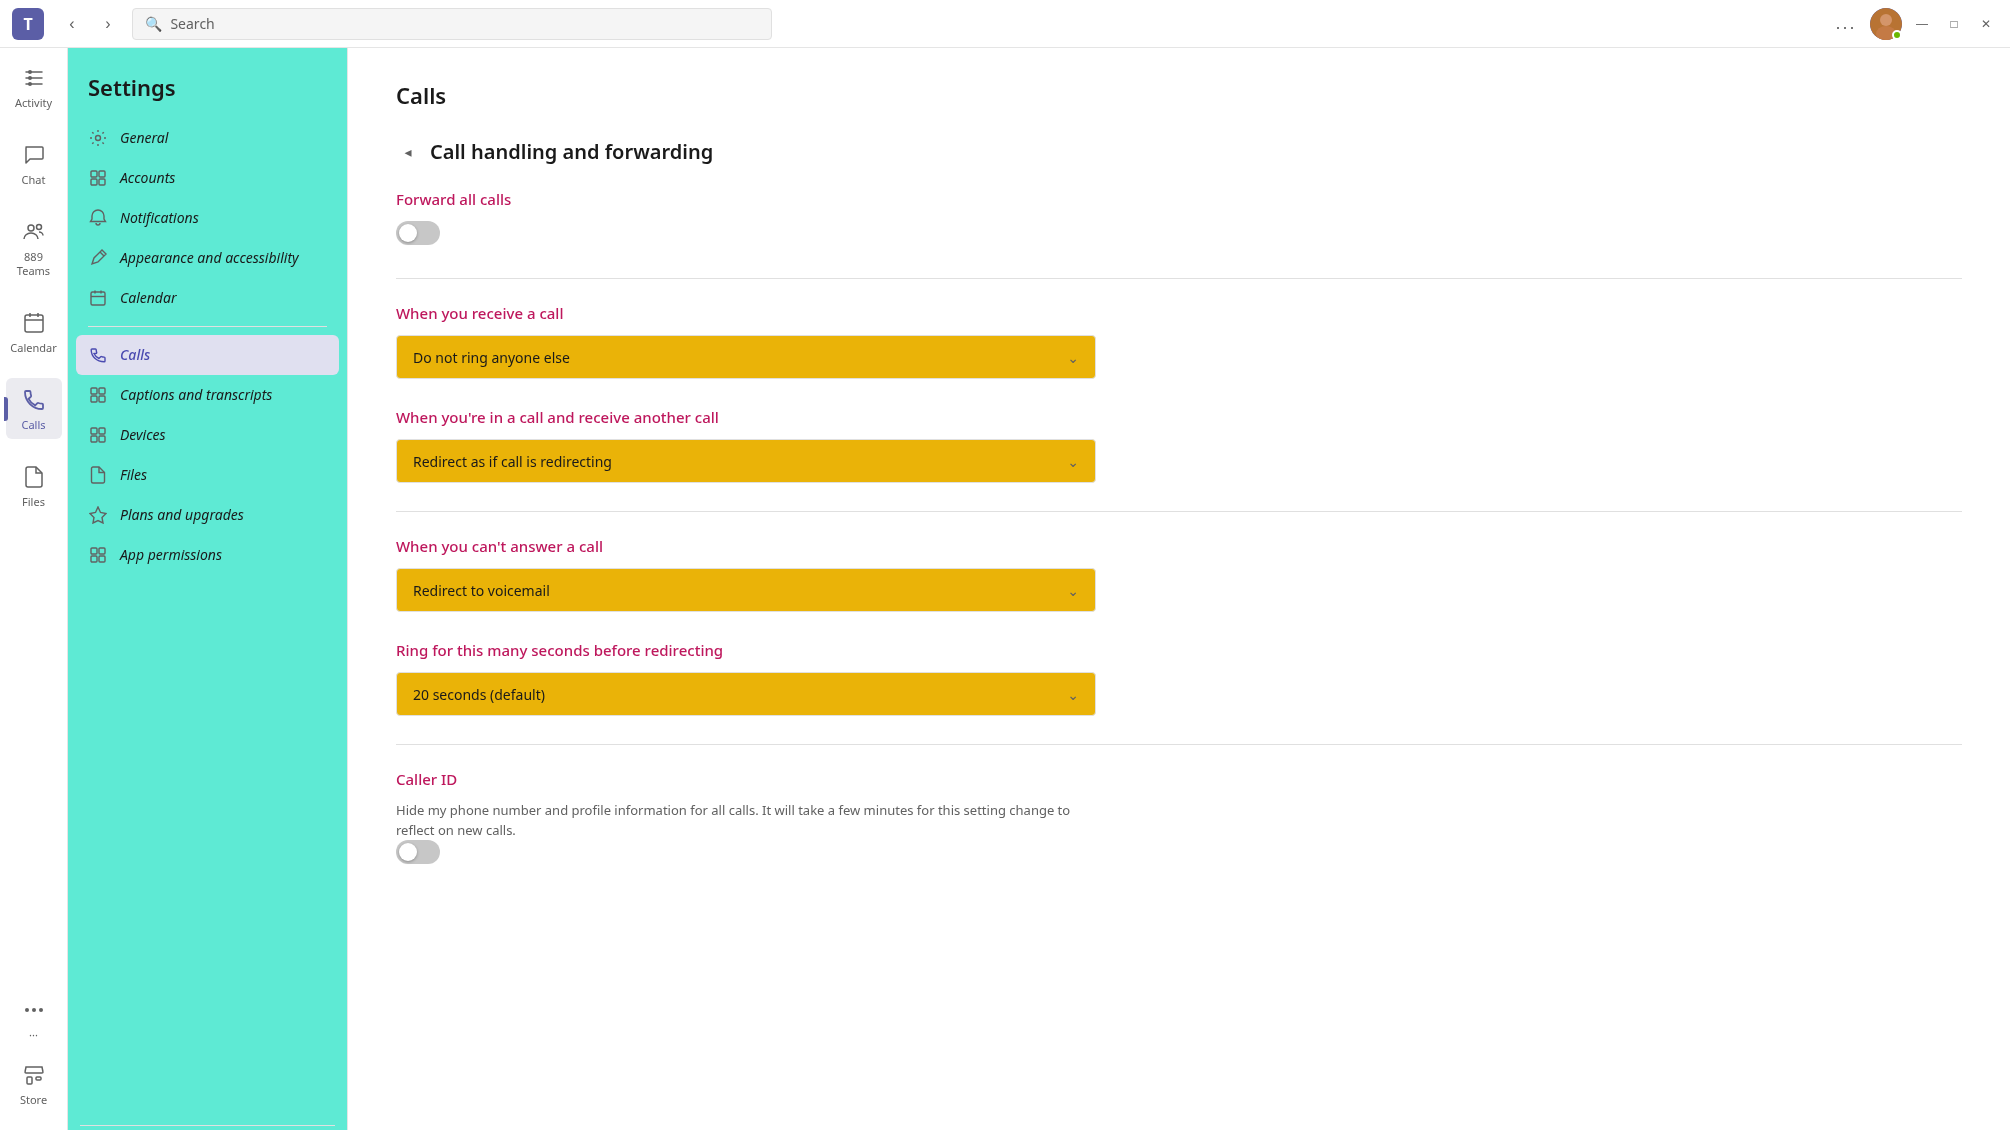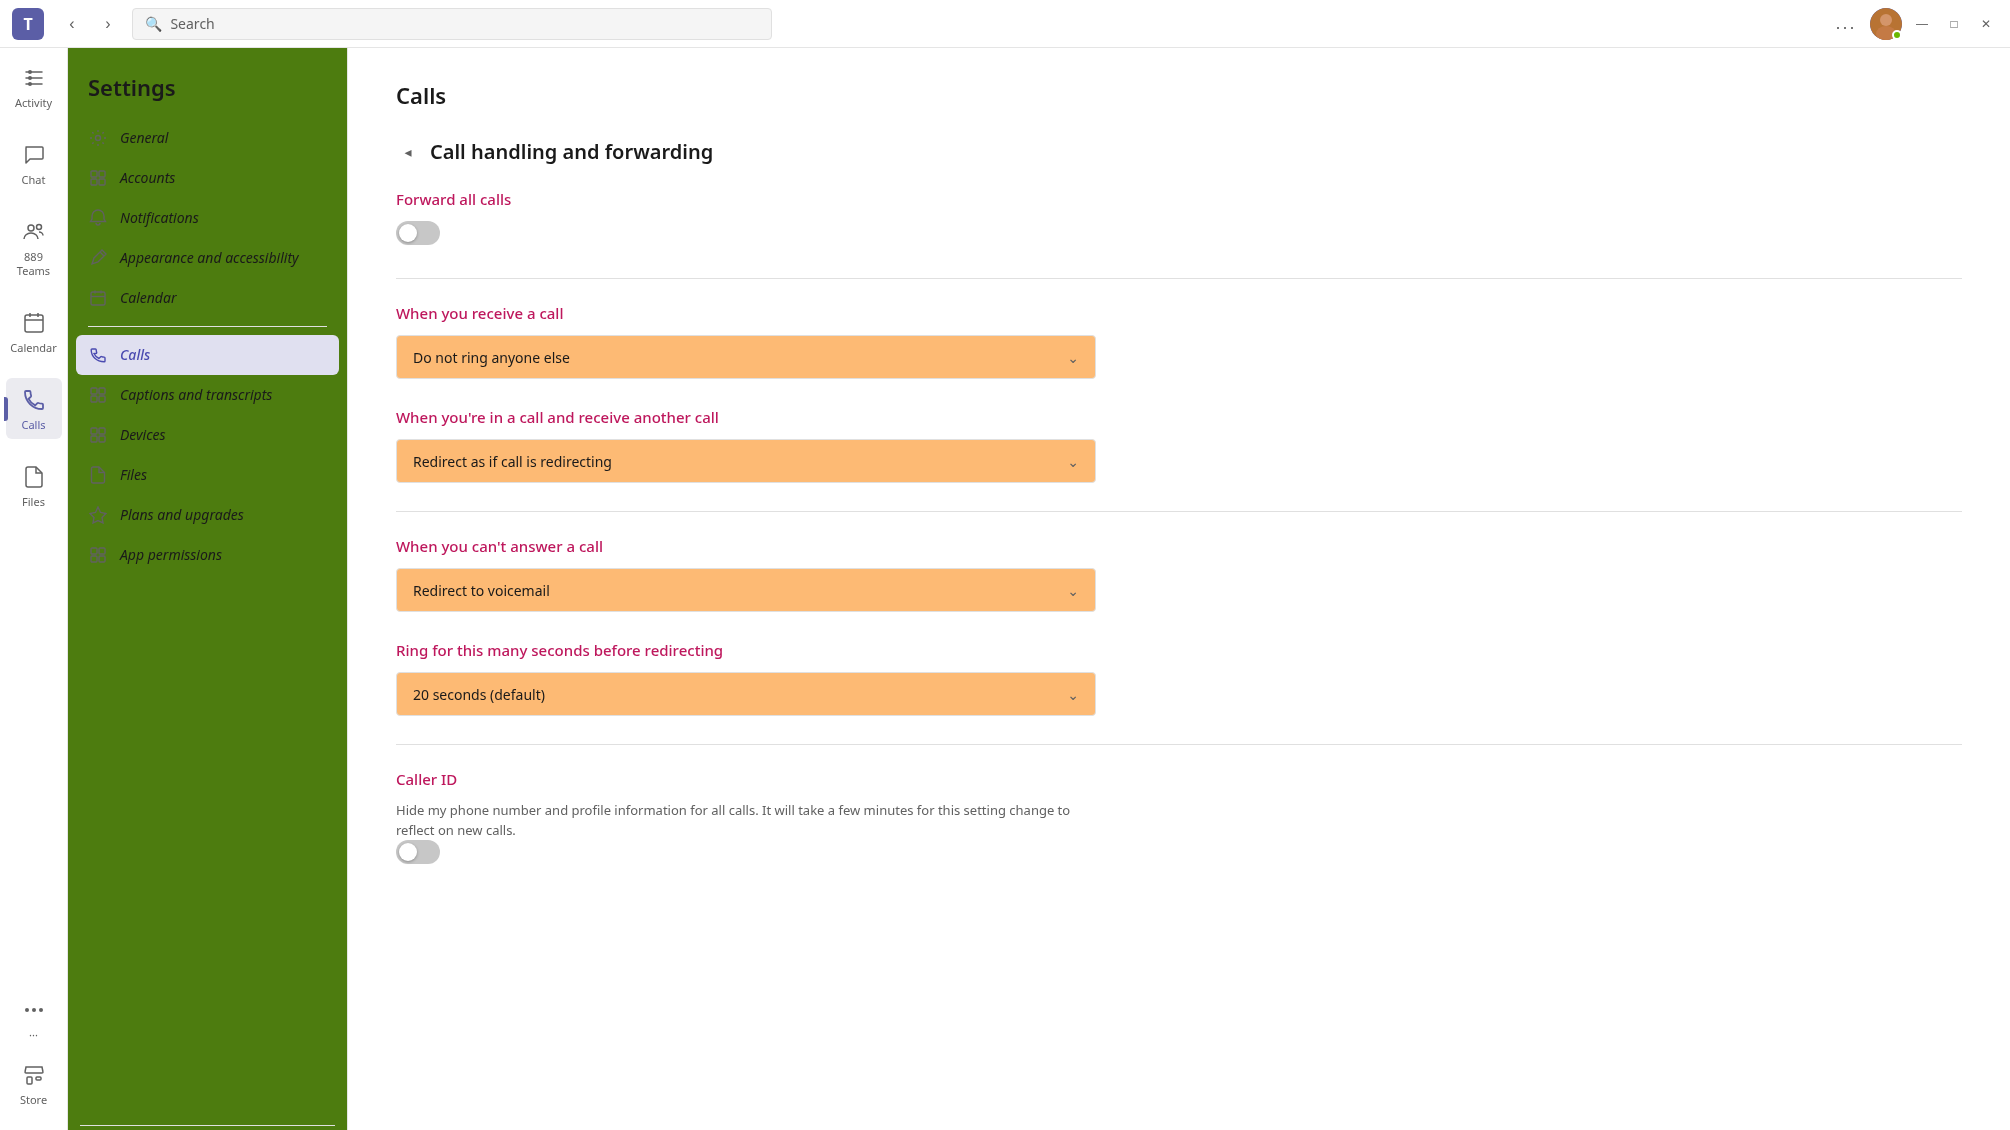--- a/index.html
+++ b/index.html
@@ -182,21 +182,21 @@
       display: flex;
       flex-direction: column;
       align-items: center;
       gap: 4px;
       padding-bottom: 8px;
     }
 
     
     .settings-nav {
       width: 280px;
-      background: #4d7c0f;
+      background: #5eead4;
       border-right: 1px solid #e5e5e5;
       overflow-y: auto;
       display: flex;
       flex-direction: column;
     }
     .settings-title {
       font-size: 22px;
       font-weight: 600;
       padding: 24px 20px 16px;
       color: #1a1a1a;
@@ -322,21 +322,21 @@
       border-radius: 50%;
       top: 3px;
       left: 3px;
       transition: left 0.2s;
       box-shadow: 0 1px 3px rgba(0,0,0,0.3);
     }
     .dropdown {
       width: 100%;
       max-width: 700px;
       height: 44px;
-      background: #fdba74;
+      background: #eab308;
       border: 1px solid #e0e0e0;
       border-radius: 4px;
       display: flex;
       align-items: center;
       padding: 0 16px;
       cursor: pointer;
       font-size: 14px;
       color: #1a1a1a;
       justify-content: space-between;
     }

